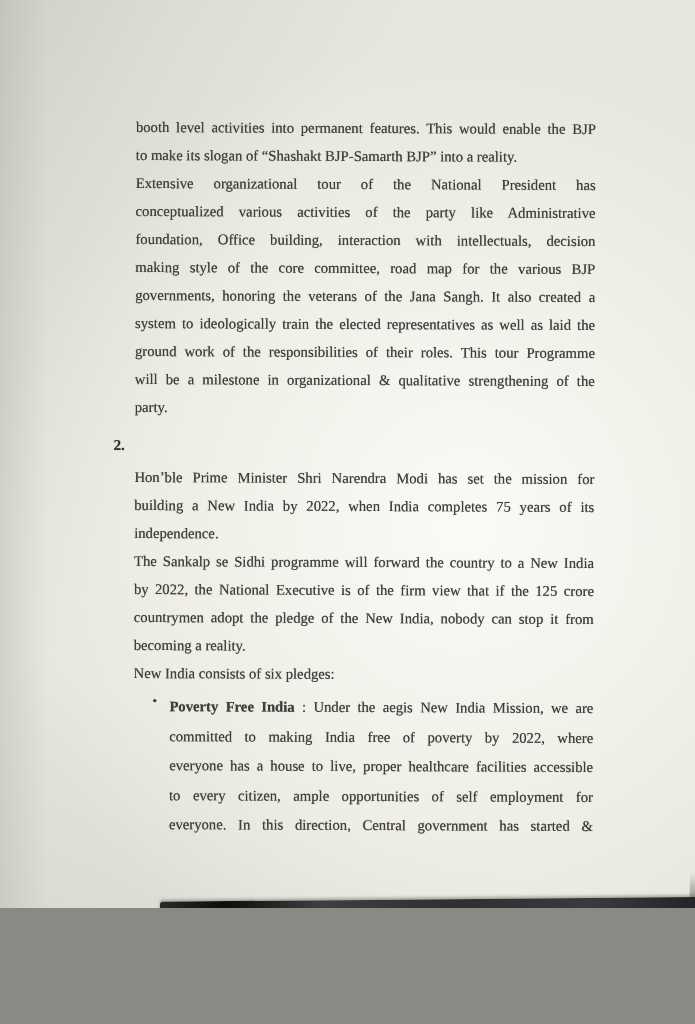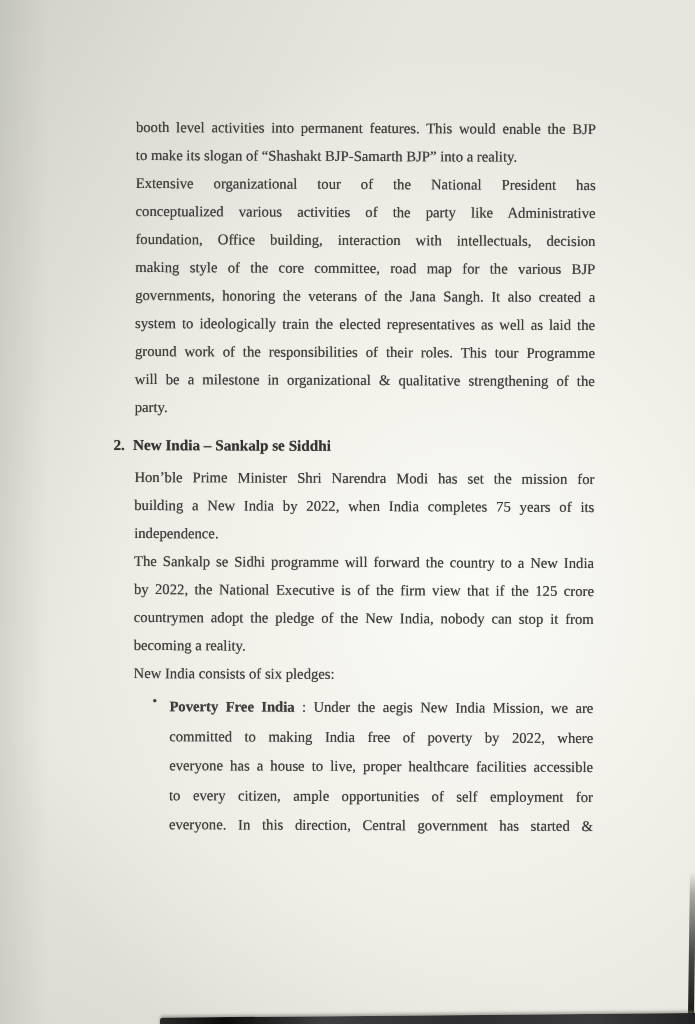--- a/index.html
+++ b/index.html
@@ -3,21 +3,21 @@
 <meta charset="utf-8">
 <style>
   html, body {
     margin: 0;
     padding: 0;
     background: #8a8a84;
   }
   .photo {
     position: relative;
     width: 695px;
-    height: 1024px;
+    height: 908px;
     overflow: hidden;
     font-family: "Liberation Serif", serif;
     background-color: #e6e5de;
     background-image:
       radial-gradient(95% 75% at 67% 58%, rgba(255,255,251,0.85) 0%, rgba(249,248,241,0.55) 38%, rgba(235,234,226,0) 72%),
       linear-gradient(118deg, rgba(158,161,150,0.30) 0%, rgba(158,161,150,0.12) 16%, rgba(158,161,150,0) 34%),
       linear-gradient(90deg, rgba(148,150,140,0.22) 0%, rgba(148,150,140,0) 7%),
       linear-gradient(25deg, rgba(148,150,140,0.14) 0%, rgba(148,150,140,0) 22%);
   }
   .text-block {
@@ -104,21 +104,20 @@
       <div class="ln">making style of the core committee, road map for the various BJP</div>
       <div class="ln">governments, honoring the veterans of the Jana Sangh. It also created a</div>
       <div class="ln">system to ideologically train the elected representatives as well as laid the</div>
       <div class="ln">ground work of the responsibilities of their roles. This tour Programme</div>
       <div class="ln">will be a milestone in organizational &amp; qualitative strengthening of the</div>
       <div class="ln end">party.</div>
     </div>
 
     <div class="heading">
       <span class="hnum">2.</span>
-      <span class="htitle">New India – Sankalp se Siddhi</span>
     </div>
 
     <div class="para">
       <div class="ln">Hon’ble  Prime Minister Shri Narendra Modi has set the mission for</div>
       <div class="ln">building a New India by 2022, when India completes 75 years of its</div>
       <div class="ln end">independence.</div>
     </div>
 
     <div class="para">
       <div class="ln">The Sankalp se Sidhi programme will forward the country to a New India</div>

